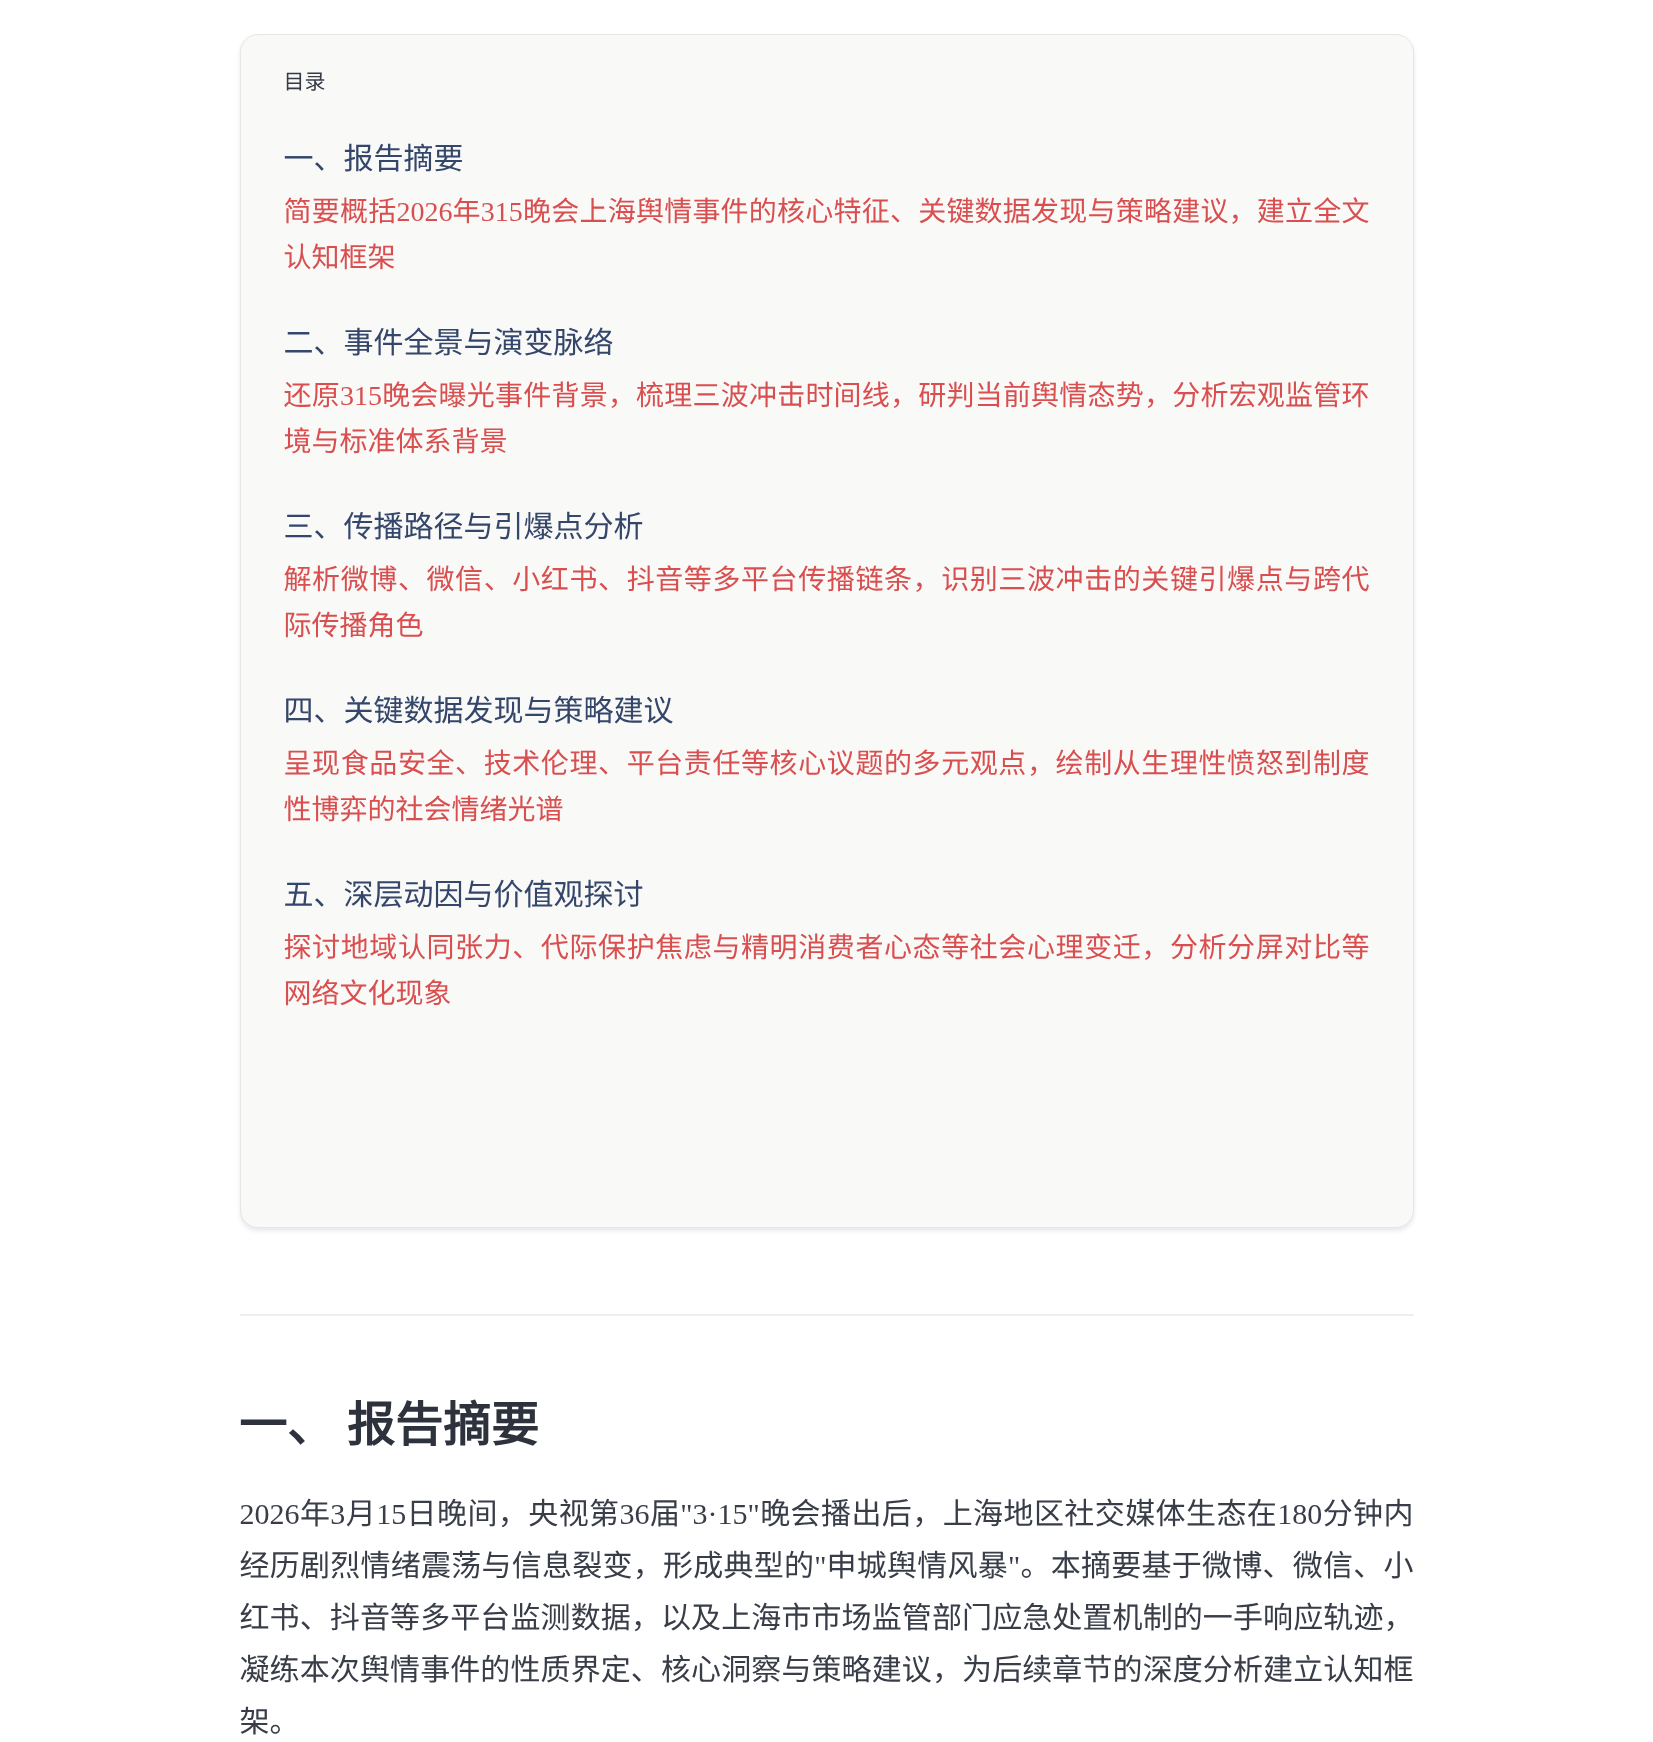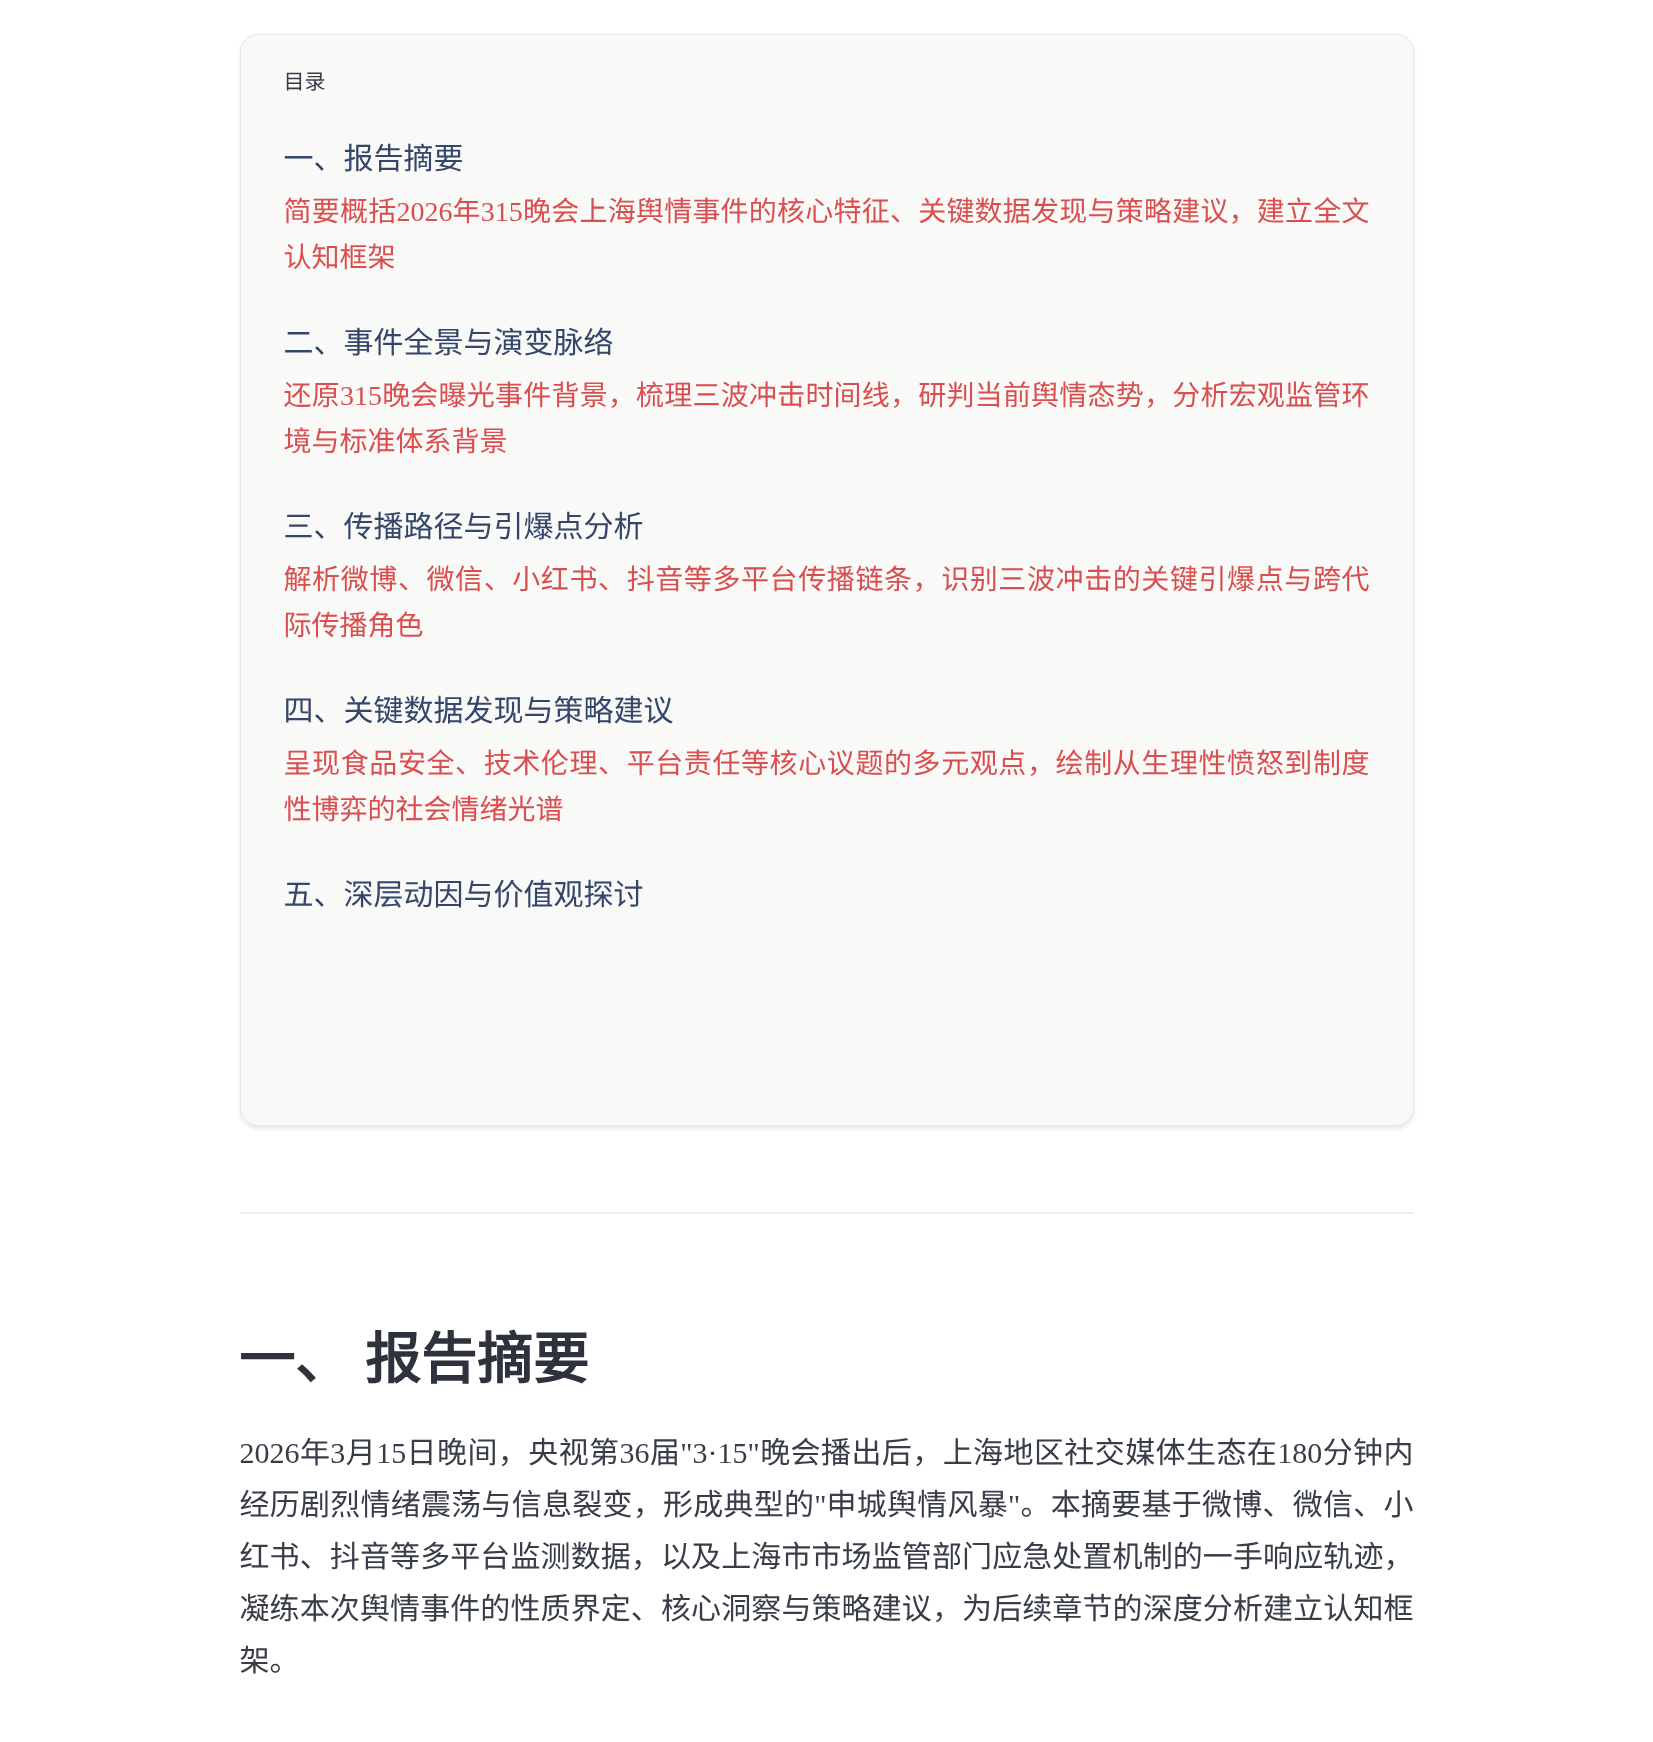--- a/index.html
+++ b/index.html
@@ -56,22 +56,22 @@
   .divider {
     border: none;
     height: 2px;
     background: var(--divider-color, #efeeec);
     margin: 86px 0 0 0;
     border-radius: 1px;
   }
 
   
   .section-heading {
-    margin: 112px 0 0 0;
-    font-size: 56px;
+    margin: 80px 0 0 0;
+    font-size: 48px;
     line-height: 1.2;
     font-weight: 700;
     color: var(--heading-color, #2d323d);
   }
   .section-paragraph {
     margin: 34px 0 0 0;
     font-size: 30px;
     line-height: 52px;
     color: var(--body-color, #383d48);
     text-align: justify;
@@ -96,20 +96,21 @@
         <div class="toc-item">
           <div class="toc-heading">三、传播路径与引爆点分析</div>
           <div class="toc-desc">解析微博、微信、小红书、抖音等多平台传播链条，识别三波冲击的关键引爆点与跨代际传播角色</div>
         </div>
         <div class="toc-item">
           <div class="toc-heading">四、关键数据发现与策略建议</div>
           <div class="toc-desc">呈现食品安全、技术伦理、平台责任等核心议题的多元观点，绘制从生理性愤怒到制度性博弈的社会情绪光谱</div>
         </div>
         <div class="toc-item">
           <div class="toc-heading">五、深层动因与价值观探讨</div>
+          <div class="toc-desc">探讨地域认同张力、代际保护焦虑与精明消费者心态等社会心理变迁，分析分屏对比等网络文化现象</div>
         </div>
       </div>
   </section>
 
   <hr class="divider">
 
   <h1 class="section-heading">一、 报告摘要</h1>
 
   <p class="section-paragraph">2026年3月15日晚间，央视第36届"3·15"晚会播出后，上海地区社交媒体生态在180分钟内经历剧烈情绪震荡与信息裂变，形成典型的"申城舆情风暴"。本摘要基于微博、微信、小红书、抖音等多平台监测数据，以及上海市市场监管部门应急处置机制的一手响应轨迹，凝练本次舆情事件的性质界定、核心洞察与策略建议，为后续章节的深度分析建立认知框架。</p>
 

